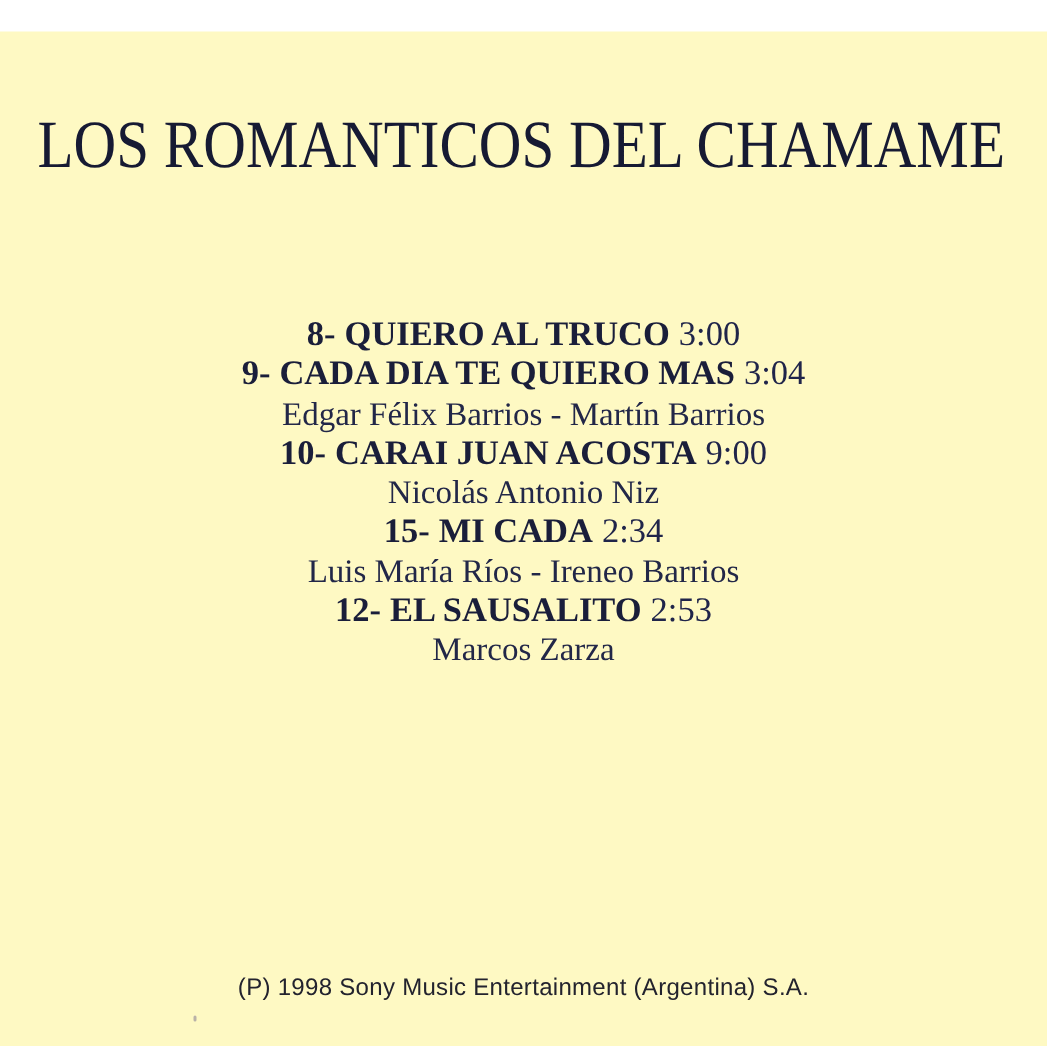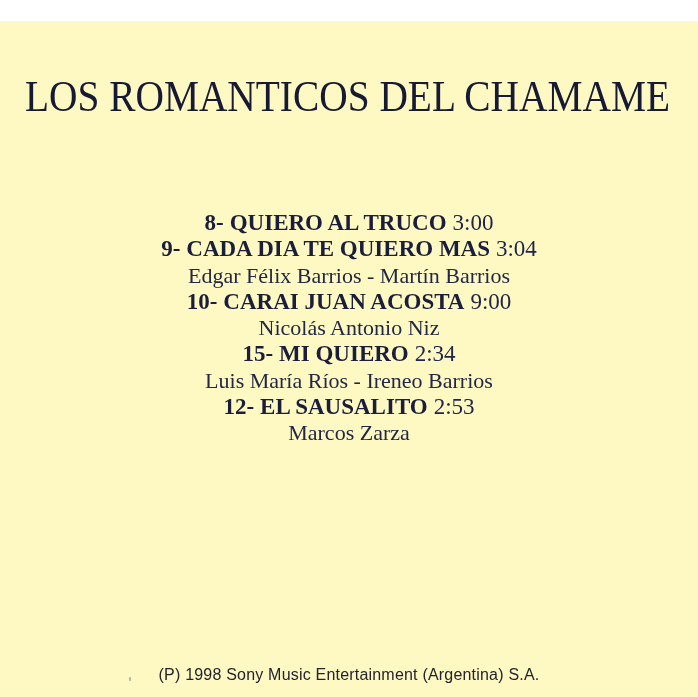--- a/index.html
+++ b/index.html
@@ -55,21 +55,21 @@
     font-weight: 400;
     color: #20254a;
     text-align: center;
   }
   .credits {
     font-size: 22px;
     color: #222748;
   }
   .copyright {
     position: absolute;
-    top: 646px;
+    top: 630px;
     left: 0;
     right: 0;
     text-align: center;
     font-family: "Liberation Sans", sans-serif;
     font-size: 16px;
     line-height: 1;
     letter-spacing: 0.2px;
     color: #23232e;
   }
   .speck {
@@ -99,21 +99,21 @@
       <div class="track-line"><span class="track-num">9-</span><span class="track-name">CADA DIA TE QUIERO MAS</span><span class="track-time">3:04</span></div>
       <div class="credits">Edgar Félix Barrios - Martín Barrios</div>
     </section>
 
     <section class="track">
       <div class="track-line"><span class="track-num">10-</span><span class="track-name">CARAI JUAN ACOSTA</span><span class="track-time">9:00</span></div>
       <div class="credits">Nicolás Antonio Niz</div>
     </section>
 
     <section class="track">
-      <div class="track-line"><span class="track-num">15-</span><span class="track-name">MI QUIERO</span><span class="track-time">2:34</span></div>
+      <div class="track-line"><span class="track-num">15-</span><span class="track-name">MI CADA</span><span class="track-time">2:34</span></div>
       <div class="credits">Luis María Ríos - Ireneo Barrios</div>
     </section>
 
     <section class="track">
       <div class="track-line"><span class="track-num">12-</span><span class="track-name">EL SAUSALITO</span><span class="track-time">2:53</span></div>
       <div class="credits">Marcos Zarza</div>
     </section>
 
 
 

